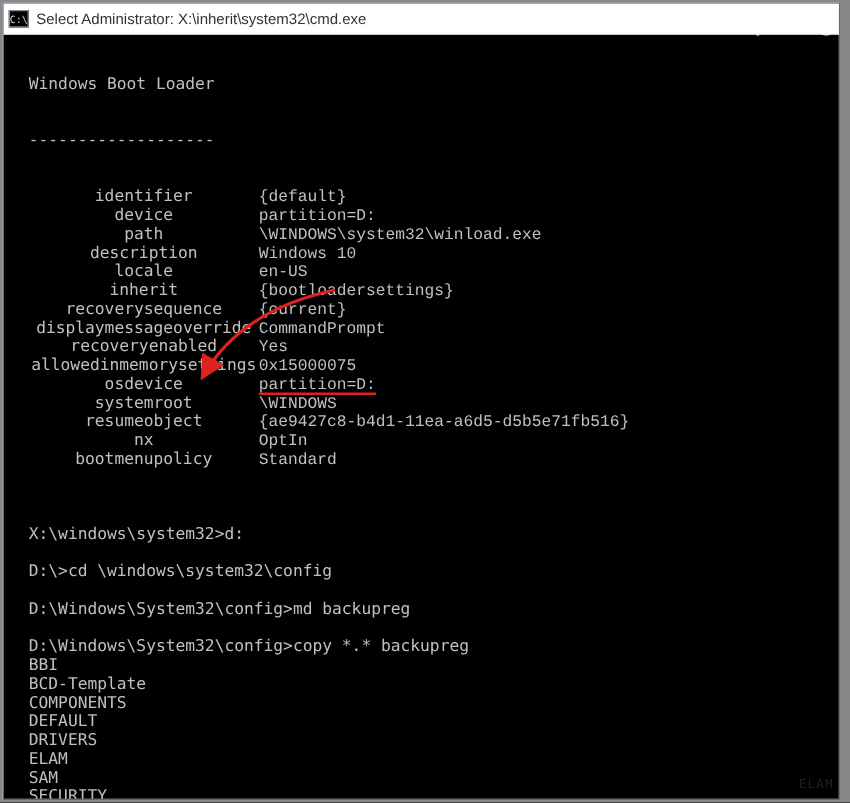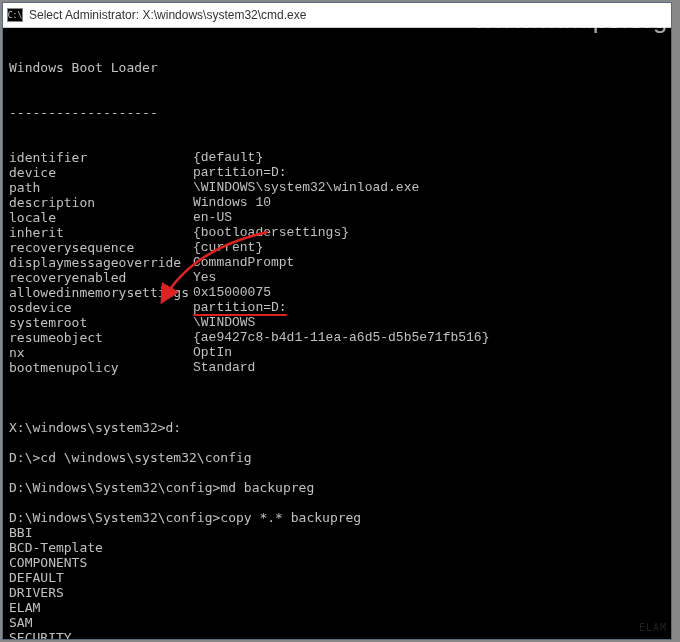--- a/index.html
+++ b/index.html
@@ -8,21 +8,21 @@
     width: 680px;
     height: 642px;
     overflow: hidden;
     position: relative;
     font-family: "Segoe UI", Tahoma, sans-serif;
   }
   .watermark {
     position: absolute;
     top: 4px;
     right: 12px;
-    font-size: 26px;
+    font-size: 22px;
     font-weight: 400;
     color: rgba(255,255,255,0.65);
     letter-spacing: 0.5px;
     z-index: 50;
     pointer-events: none;
   }
   .window {
     position: absolute;
     top: 2px;
     left: 2px;
@@ -56,27 +56,27 @@
     color: #ccc;
     font-family: monospace;
   }
   .terminal {
     flex: 1;
     background: #000;
     color: #c0c0c0;
     font-family: Consolas, "Lucida Console", monospace;
     font-size: 13px;
     line-height: 15px;
-    padding: 2px 4px 2px 6px;
+    padding: 2px 4px 2px 20px;
     overflow: hidden;
     white-space: pre;
     position: relative;
   }
   .terminal .line { white-space: pre; }
-  .kv-line { display: flex; }
+  .kv-line { display: flex; text-align: center; }
   .kv-key { display: inline-block; min-width: 184px; }
   .kv-val { display: inline-block; font-family: Liberation Mono, monospace; }
   .underline-red {
     position: relative;
   }
   .underline-red::after {
     content: "";
     position: absolute;
     left: 0;
     right: 0;
@@ -102,21 +102,21 @@
   }
 </style>
 </head>
 <body>
 
 <div class="watermark">www.wintips.org</div>
 
 <div class="window">
   <div class="titlebar">
     <span class="titlebar-icon">C:\</span>
-    <span>Select Administrator: X:\windows\system32\cmd.exe</span>
+    <span>Select Administrator: X:\inherit\system32\cmd.exe</span>
   </div>
 
   <div class="terminal">
     <div class="line">Windows Boot Loader</div>
     <div class="line">-------------------</div>
     <div id="kv-block"><div class="kv-line"><span class="kv-key">identifier</span><span class="kv-val">{default}</span></div><div class="kv-line"><span class="kv-key">device</span><span class="kv-val">partition=D:</span></div><div class="kv-line"><span class="kv-key">path</span><span class="kv-val">\WINDOWS\system32\winload.exe</span></div><div class="kv-line"><span class="kv-key">description</span><span class="kv-val">Windows 10</span></div><div class="kv-line"><span class="kv-key">locale</span><span class="kv-val">en-US</span></div><div class="kv-line"><span class="kv-key">inherit</span><span class="kv-val">{bootloadersettings}</span></div><div class="kv-line"><span class="kv-key">recoverysequence</span><span class="kv-val">{current}</span></div><div class="kv-line"><span class="kv-key">displaymessageoverride</span><span class="kv-val">CommandPrompt</span></div><div class="kv-line"><span class="kv-key">recoveryenabled</span><span class="kv-val">Yes</span></div><div class="kv-line"><span class="kv-key">allowedinmemorysettings</span><span class="kv-val">0x15000075</span></div><div class="kv-line"><span class="kv-key">osdevice</span><span class="kv-val"><span class="underline-red">partition=D:</span></span></div><div class="kv-line"><span class="kv-key">systemroot</span><span class="kv-val">\WINDOWS</span></div><div class="kv-line"><span class="kv-key">resumeobject</span><span class="kv-val">{ae9427c8-b4d1-11ea-a6d5-d5b5e71fb516}</span></div><div class="kv-line"><span class="kv-key">nx</span><span class="kv-val">OptIn</span></div><div class="kv-line"><span class="kv-key">bootmenupolicy</span><span class="kv-val">Standard</span></div></div>
     <div id="session-block"><div class="line">&nbsp;</div><div class="line">X:\windows\system32&gt;d:</div><div class="line">&nbsp;</div><div class="line">D:\&gt;cd \windows\system32\config</div><div class="line">&nbsp;</div><div class="line">D:\Windows\System32\config&gt;md backupreg</div><div class="line">&nbsp;</div><div class="line">D:\Windows\System32\config&gt;copy *.* backupreg</div><div class="line">BBI</div><div class="line">BCD-Template</div><div class="line">COMPONENTS</div><div class="line">DEFAULT</div><div class="line">DRIVERS</div><div class="line">ELAM</div><div class="line">SAM</div><div class="line">SECURITY</div></div>
 
     <svg class="arrow-svg" style="left:150px; top:200px;" width="130" height="80" viewBox="0 0 130 80">
       <defs>

